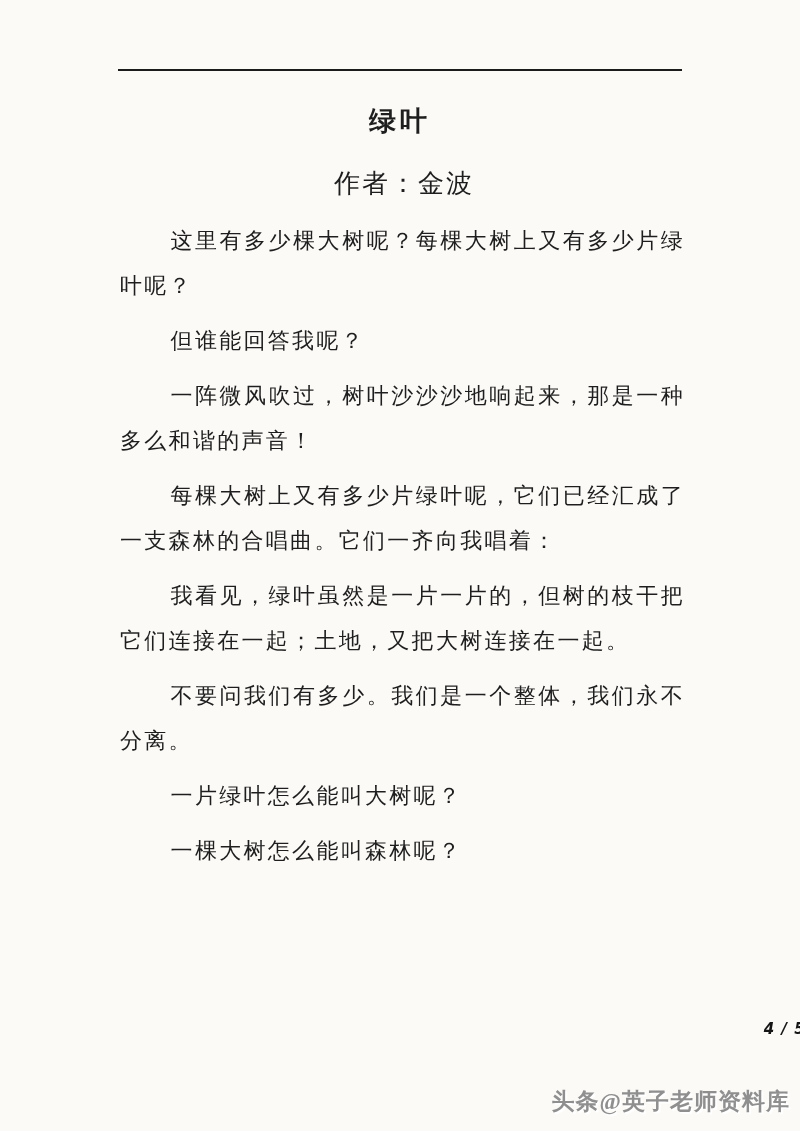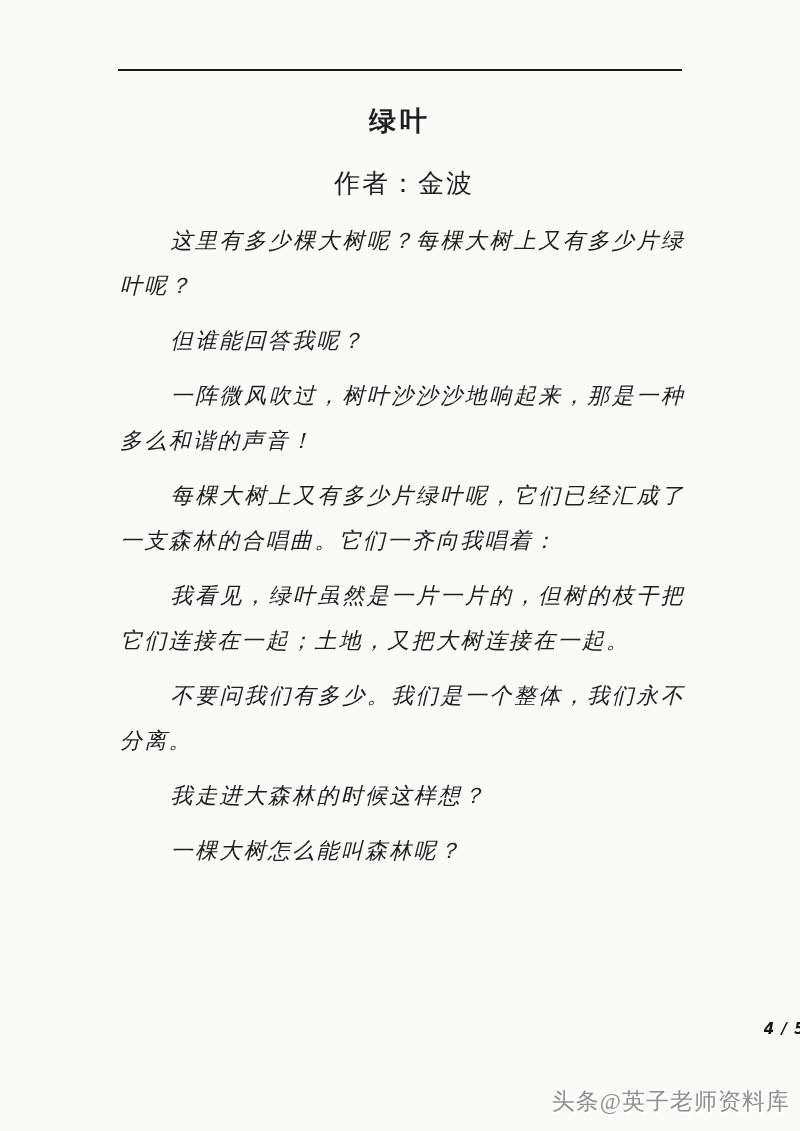--- a/index.html
+++ b/index.html
@@ -52,41 +52,40 @@
     left: 120px;
     width: 565px;
     font-size: 22px;
     line-height: 45px;
     letter-spacing: 2.3px;
     text-align: justify;
   }
   .body p {
     margin: 0 0 10px 0;
     text-indent: 2.3em;
-    font-style: italic;
   }
   .page-number {
     position: absolute;
     top: 1020px;
     left: 17px;
     width: 100%;
     text-align: right;
     font-family: "DejaVu Sans", "Liberation Sans", sans-serif;
     font-size: 15px;
     font-weight: bold;
     letter-spacing: 1px;
     color: #141414;
     font-style: italic;
   }
   .watermark {
     position: absolute;
     top: 1086px;
     right: 10px;
     font-size: 23px;
-    font-weight: normal;
+    font-weight: bold;
     letter-spacing: 1px;
     color: var(--watermark, #8f8f8f);
     text-shadow: 1px 1px 0 #ffffff, 2px 2px 1px #ffffff;
   }
 </style>
 </head>
 <body>
 
 <div class="page">
   <div class="rule"></div>
@@ -95,20 +94,20 @@
 
   <div class="byline">作者：金波</div>
 
   <div class="body">
     <p>这里有多少棵大树呢？每棵大树上又有多少片绿叶呢？</p>
     <p>但谁能回答我呢？</p>
     <p>一阵微风吹过，树叶沙沙沙地响起来，那是一种多么和谐的声音！</p>
     <p>每棵大树上又有多少片绿叶呢，它们已经汇成了一支森林的合唱曲。它们一齐向我唱着：</p>
     <p>我看见，绿叶虽然是一片一片的，但树的枝干把它们连接在一起；土地，又把大树连接在一起。</p>
     <p>不要问我们有多少。我们是一个整体，我们永不分离。</p>
-    <p>我走进大森林的时候这样想？</p>
+    <p>一片绿叶怎么能叫大树呢？</p>
     <p>一棵大树怎么能叫森林呢？</p>
   </div>
 
   <div class="page-number">4 / 55</div>
 
   <div class="watermark">头条@英子老师资料库</div>
 </div>
 
 </body></html>

